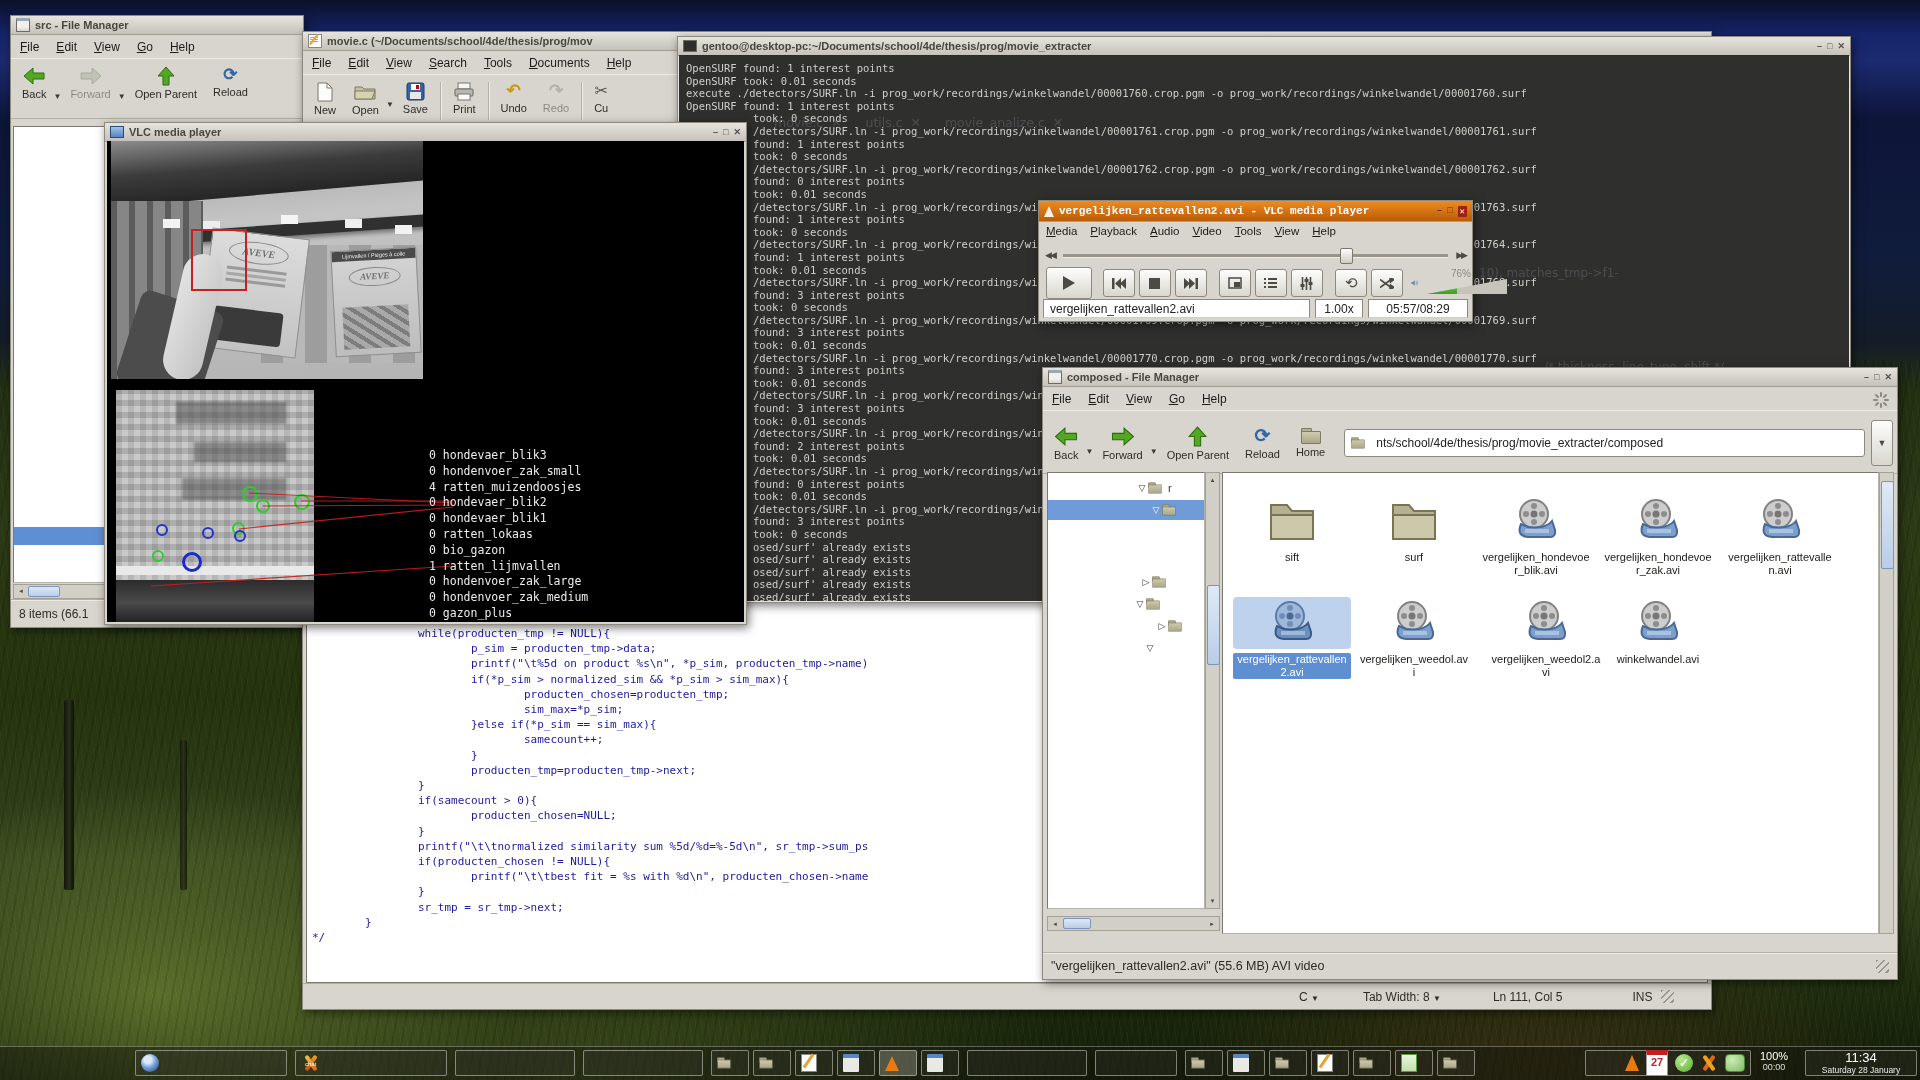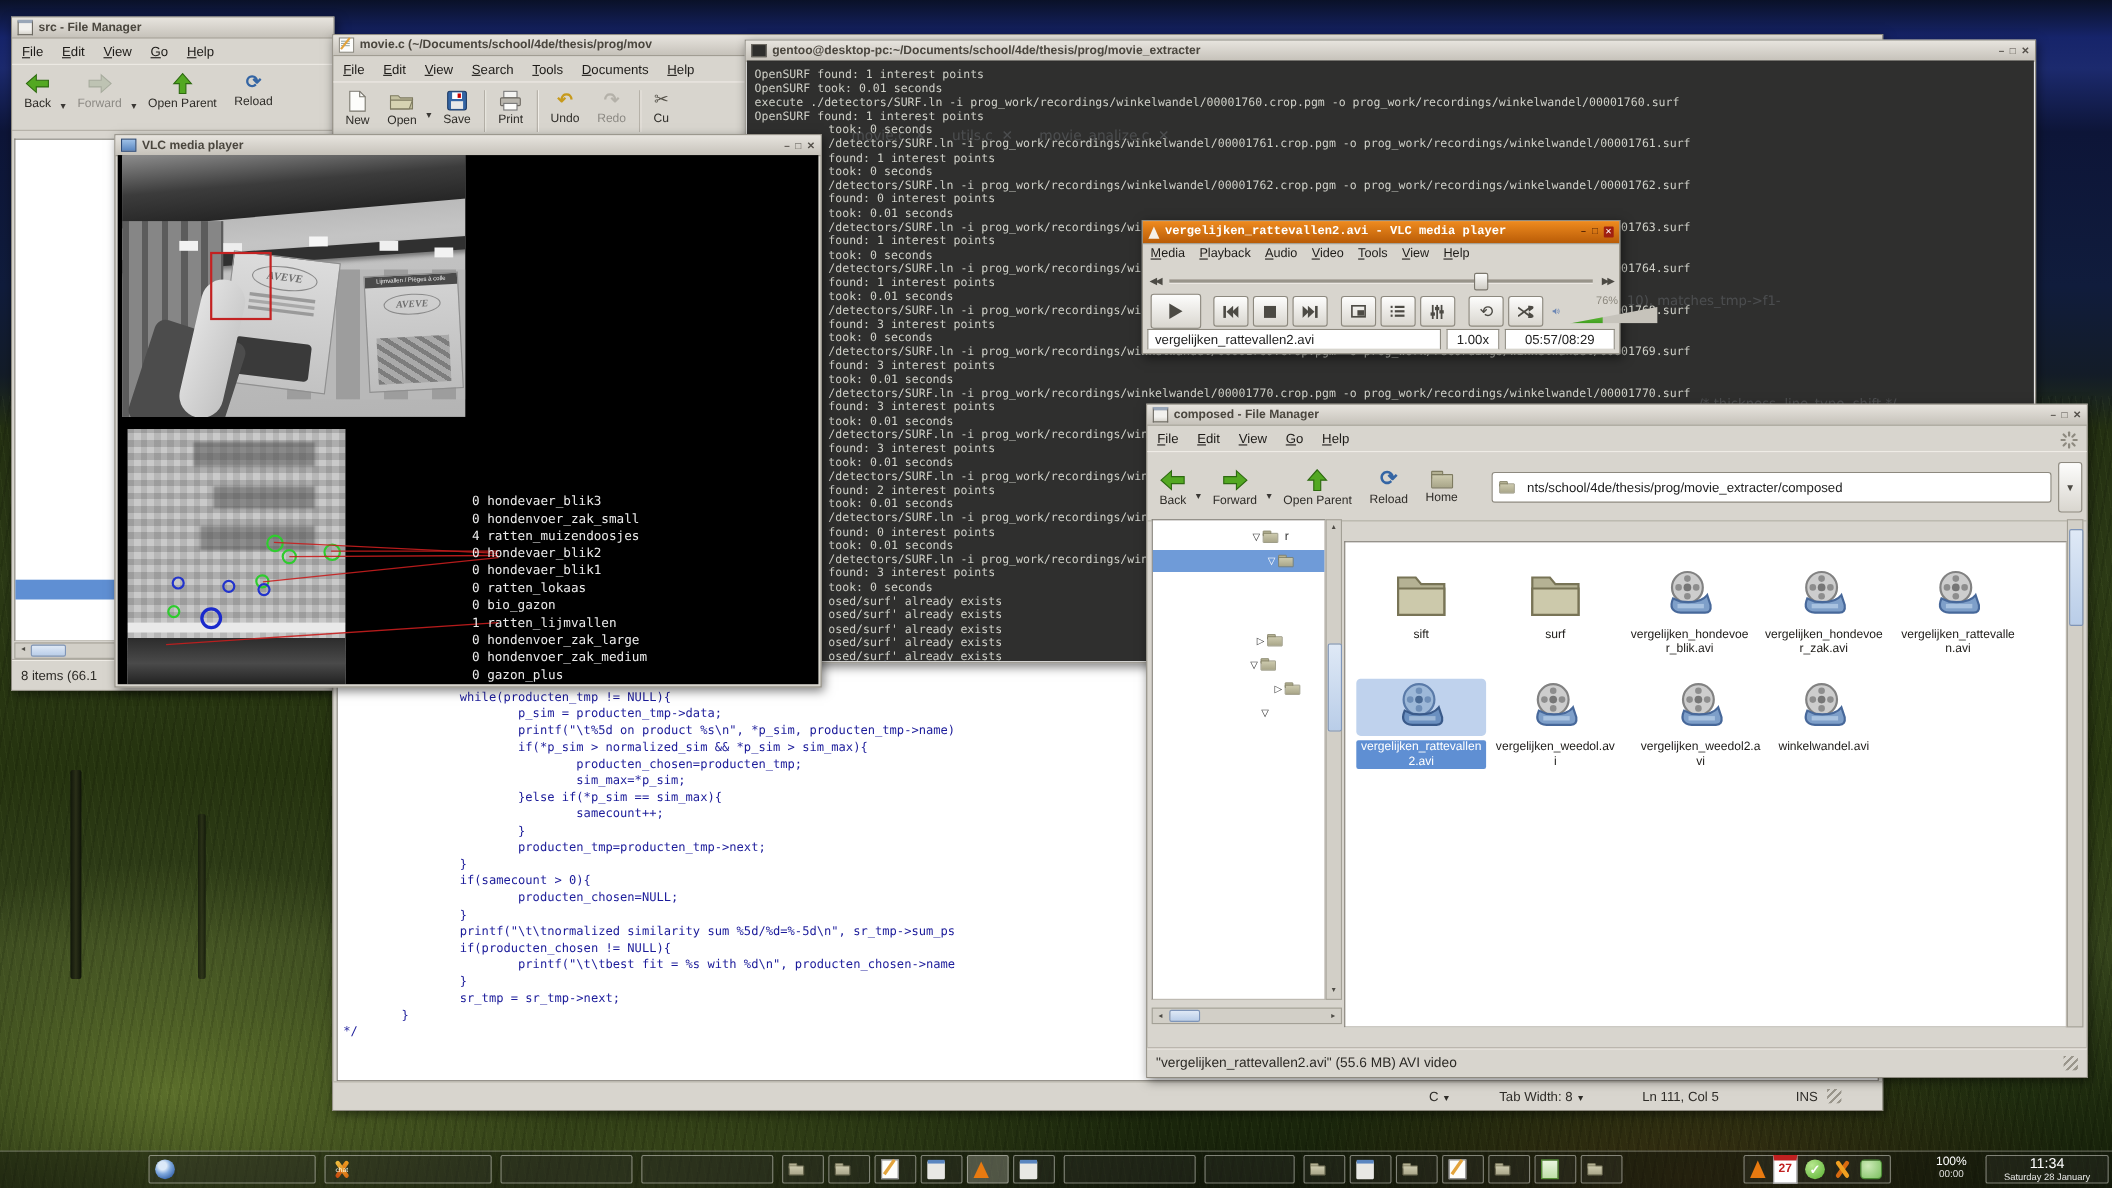--- a/index.html
+++ b/index.html
@@ -592,21 +592,21 @@
       <span>Open Parent</span>
     </div>
     <div class="tbtn">
       <span style="font-size:19px;line-height:20px;color:#3465a4;font-weight:bold;">⟳</span>
       <span>Reload</span>
     </div>
     <div class="tbtn">
       <span class="fold"></span>
       <span>Home</span>
     </div>
-    <div class="pathfield" style="flex:1;margin:0 4px 0 22px;text-align:center;">
+    <div class="pathfield" style="flex:1;margin:0 4px 0 10px;text-align:center;">
       <span class="fold minifold"></span>
       <span>nts/school/4de/thesis/prog/movie_extracter/composed</span>
     </div>
     <div class="vlcbtn" style="width:20px;height:44px;">
         <span style="font-size:9px;color:#4c4a44;">▼</span>
       </div>
   </div>
 
   <div style="position:absolute;left:4px;top:104px;width:158px;bottom:70px;">
     <div class="white" style="position:absolute;inset:0;"></div>
@@ -639,21 +639,21 @@
     <div class="treerow" style="top:166px;">
         <span style="width:96px;flex:none;"></span>
         <span class="exp">▽</span>
       </div>
   </div>
   <div class="sb" style="left:162px;top:104px;width:15px;bottom:70px;">
     <span class="sbarr" style="top:1px;left:0;width:13px;">▴</span>
     <div class="sbthumb" style="left:1px;top:112px;width:11px;height:78px;"></div>
     <span class="sbarr" style="bottom:1px;left:0;width:13px;">▾</span>
   </div>
-  <div class="white" style="position:absolute;left:179px;top:104px;right:18px;bottom:45px;margin-top:20px;">
+  <div class="white" style="position:absolute;left:179px;top:104px;right:18px;bottom:45px;">
 
     <div class="gridcell" style="left:10px;top:22px;">
       <div class="ic" style="height:52px;display:flex;align-items:center;justify-content:center;">
         <svg width="50" height="44" viewBox="0 0 50 44">
             <path d="M4 6 h16 l5 6 h21 v28 h-42 z" fill="#b5b294" stroke="#787456" stroke-width="2"></path>
             <path d="M4 16 h42 v24 h-42 z" fill="#ccc9ab" stroke="#787456" stroke-width="2"></path>
           </svg>
       </div>
       <div class="lbl">sift</div>
     </div>
@@ -839,21 +839,21 @@
   <div class="task" style="left:1353px;width:38px;">
       <span class="fold minifold"></span>
     </div>
   <div class="task" style="left:1395px;width:38px;">
       <span style="width:14px;height:16px;background:linear-gradient(#eaf6e0,#bfe0a8);border:1px solid #5a9a3a;"></span>
     </div>
   <div class="task" style="left:1437px;width:38px;">
       <span class="fold minifold"></span>
     </div>
 
-  <div class="task" style="left:1585px;width:134px;gap:7px;justify-content:flex-start;">
+  <div class="task" style="left:1585px;width:166px;gap:7px;justify-content:flex-end;">
     <span style="width:0;height:0;border-left:7px solid transparent;border-right:7px solid transparent;border-bottom:16px solid #e87a10;"></span>
     <span style="width:20px;height:20px;background:#fff;border:1px solid #999;border-top:5px solid #c02020;text-align:center;font:bold 11px/14px 'Liberation Sans',sans-serif;color:#c02020;">27</span>
     <span style="width:18px;height:18px;border-radius:50%;background:radial-gradient(circle at 35% 30%,#b8e890,#58b030);color:#fff;font:bold 12px/18px 'Liberation Sans',sans-serif;text-align:center;display:inline-block;">✓</span>
     <span style="position:relative;width:18px;height:18px;display:inline-block;">
       <span style="position:absolute;left:7px;top:0;width:4px;height:18px;background:#d86a10;transform:rotate(35deg);border-radius:2px;"></span>
       <span style="position:absolute;left:7px;top:0;width:4px;height:18px;background:#f0a020;transform:rotate(-35deg);border-radius:2px;"></span>
     </span>
     <span style="width:18px;height:16px;border-radius:4px;background:radial-gradient(circle at 35% 30%,#cdeab8,#7cc060);border:1px solid #4a8a34;display:inline-block;"></span>
   </div>
   <div class="traytxt" style="left:1748px;top:4px;width:52px;font-size:11px;">

